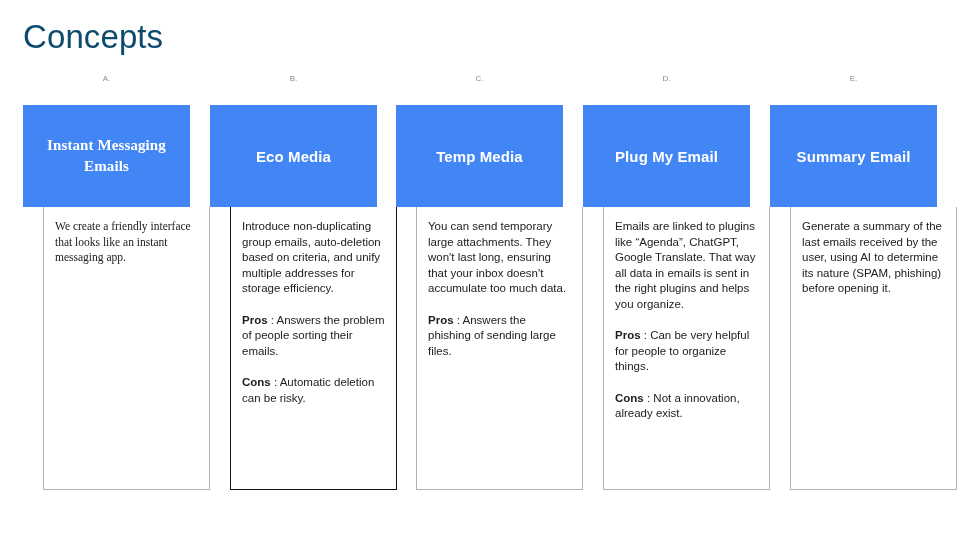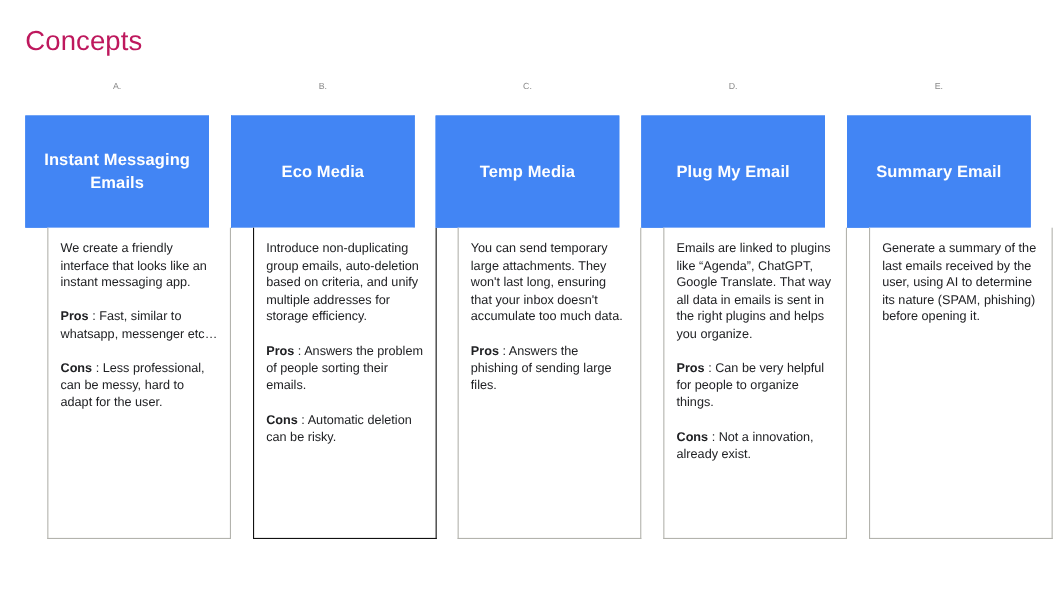--- a/index.html
+++ b/index.html
@@ -20,23 +20,23 @@
   #page-header {
     position: absolute;
     left: 0; top: 0;
     width: 960px;
     height: 70px;
   }
   #page-title {
     position: absolute;
     left: 23px;
     top: 22px;
-    font-size: 25px;
+    font-size: 33px;
     font-weight: 400;
-    color: #be185d;
+    color: #0c4a6e;
     letter-spacing: 0.1px;
     line-height: 30px;
   }
   #page-subtitle {
     position: absolute;
     right: 21px;
     top: 25px;
     font-size: 11.5px;
     font-weight: 400;
     color: #202124;
@@ -141,30 +141,26 @@
 
 <div id="letters-row">
     <div class="letter-label" style="left: 23px;">A.</div>
     <div class="letter-label" style="left: 210px;">B.</div>
     <div class="letter-label" style="left: 396px;">C.</div>
     <div class="letter-label" style="left: 583px;">D.</div>
     <div class="letter-label" style="left: 770px;">E.</div>
   </div>
 
 <div id="cards-row">
-    <div class="concept-card" style="left: 23px;">
+    <div class="concept-card" style="left: 23px; font-family: Liberation Serif, serif;">
       <div class="card-header">
         <div class="card-title">Instant Messaging Emails</div>
       </div>
       <div class="card-body">
         <p class="card-desc">We create a friendly interface that looks like an instant messaging app.</p>
-        <div class="card-proscons">
-          <p><span class="pc-label">Pros</span><span> : Fast, similar to whatsapp, messenger etc…</span></p>
-          <p><span class="pc-label">Cons</span><span> : Less professional, can be messy, hard to adapt for the user.</span></p>
-        </div>
       </div>
     </div>
     <div class="concept-card selected" style="left: 210px;">
       <div class="card-header">
         <div class="card-title">Eco Media</div>
       </div>
       <div class="card-body">
         <p class="card-desc">Introduce non-duplicating group emails, auto-deletion based on criteria, and unify multiple addresses for storage efficiency.</p>
         <div class="card-proscons">
           <p><span class="pc-label">Pros</span><span> : Answers the problem of people sorting their emails.</span></p>

